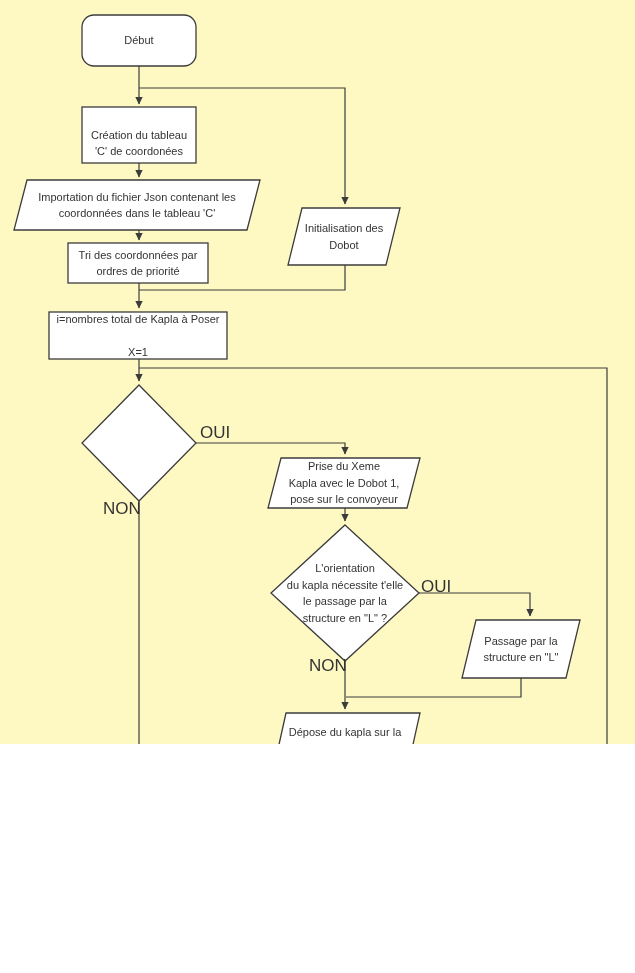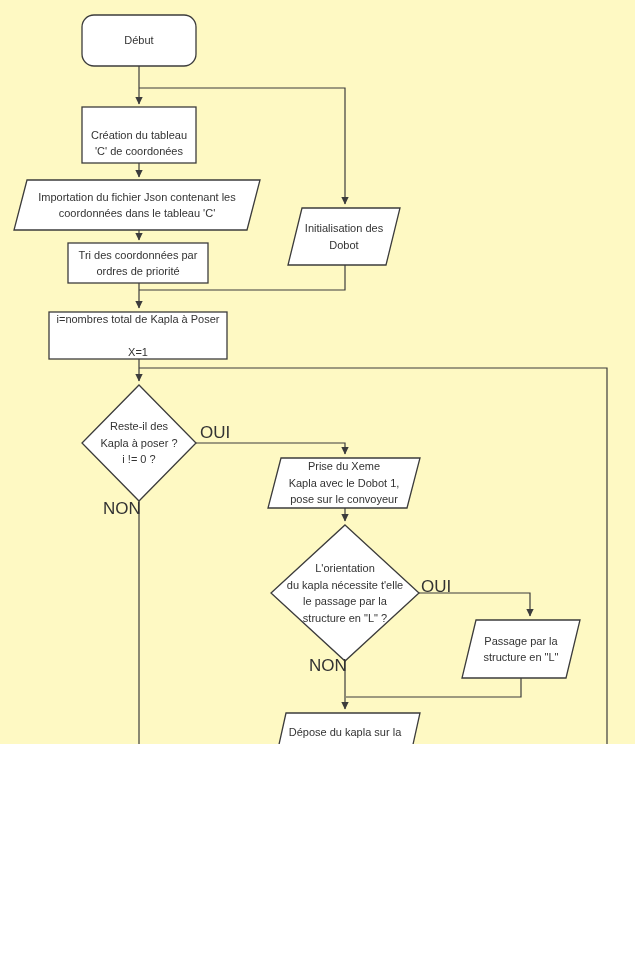--- a/index.html
+++ b/index.html
@@ -99,23 +99,20 @@
   <div class="node-label" style="left:288px; top:208px; width:112px; height:57px;">Initialisation des
 Dobot</div>
 
   <div class="node-label" style="left:68px; top:243px; width:140px; height:40px;">Tri des coordonnées par
 ordres de priorité</div>
 
   <div class="node-label" style="left:49px; top:312px; width:178px; height:47px;">i=nombres total de Kapla à Poser
 
 X=1</div>
 
-  <div class="node-label" style="left:82px; top:390px; width:114px; height:106px;">Reste-il des
-Kapla à poser ?
-i != 0 ?</div>
 
   <div class="node-label" style="left:268px; top:458px; width:152px; height:50px;">Prise du Xeme
 Kapla avec le Dobot 1,
 pose sur le convoyeur</div>
 
   <div class="node-label" style="left:270px; top:525px; width:150px; height:136px;">L'orientation
 du kapla nécessite t'elle
 le passage par la
 structure en "L" ?</div>
 

